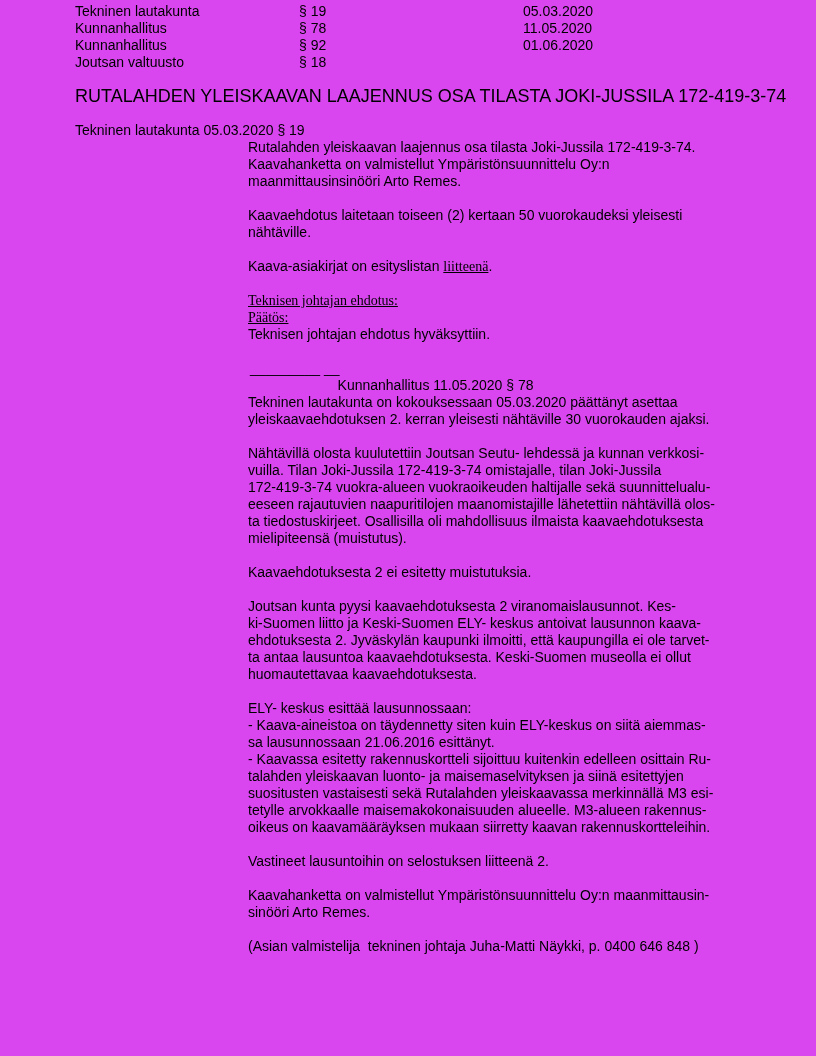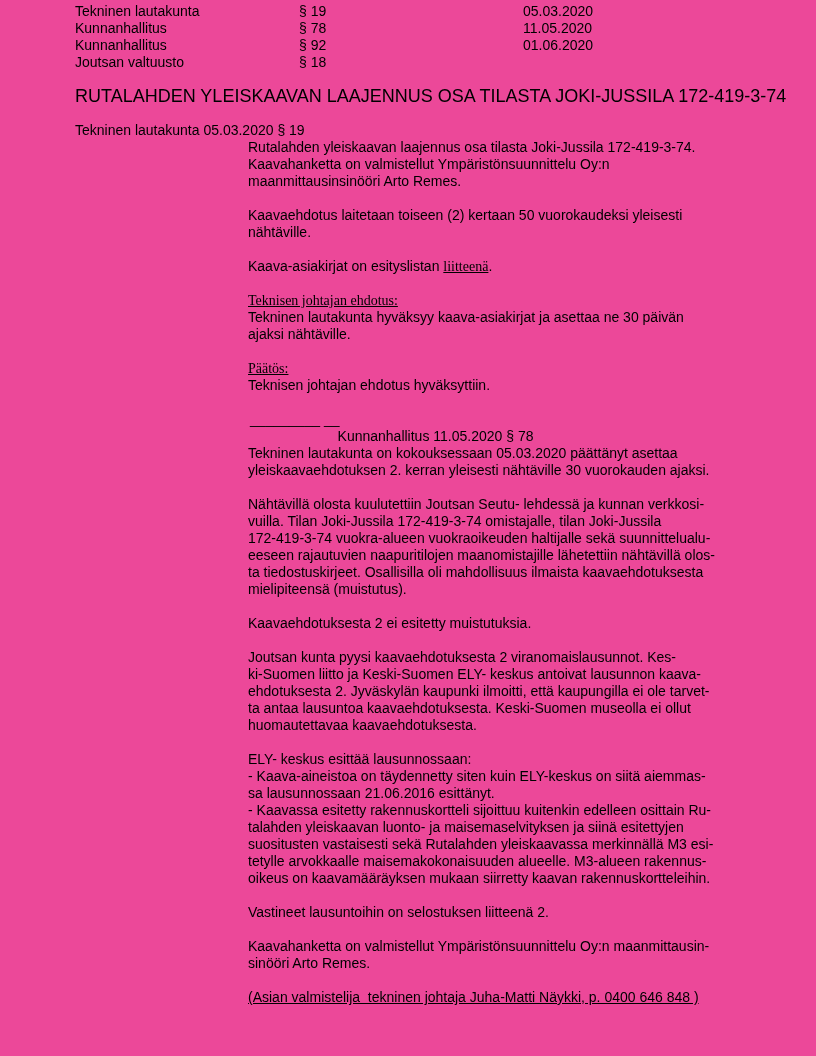--- a/index.html
+++ b/index.html
@@ -1,20 +1,20 @@
 <!DOCTYPE html>
 <html lang="fi"><head>
 <meta charset="utf-8">
 <style>
   html, body { margin: 0; padding: 0; background: #ffffff; }
   .page {
     position: relative;
     width: 816px;
     height: 1056px;
-    background: #ec4899;
+    background: #d946ef;
     color: #000000;
     font-family: "Liberation Sans", "DejaVu Sans", sans-serif;
     font-size: 14px;
     line-height: 17px;
     box-sizing: border-box;
     padding: 3px 20px 0 75px;
     overflow: hidden;
   }
   .header-table {
     display: grid;
@@ -32,21 +32,21 @@
     white-space: nowrap;
   }
   .section-body {
     margin-left: 173px;
   }
   .section-body p {
     margin: 0 0 17px 0;
     white-space: pre-wrap;
   }
   .section-body p.m0 { margin-bottom: 0; }
-  .section-body p.last { margin-bottom: 12px; text-decoration: underline; }
+  .section-body p.last { margin-bottom: 12px; }
   .u { text-decoration: underline; font-family: Liberation Serif, serif; }
   .divider-line {
     margin-left: 175px;
     white-space: pre;
     line-height: 17px;
   }
   .sec2-heading { margin-top: 0; text-align: center; }
 </style>
 </head>
 <body>
@@ -75,22 +75,20 @@
   <div>
     <div class="section-heading">Tekninen lautakunta 05.03.2020 § 19</div>
     <div class="section-body">
       <p>Rutalahden yleiskaavan laajennus osa tilasta Joki-Jussila 172-419-3-74.
 Kaavahanketta on valmistellut Ympäristönsuunnittelu Oy:n
 maanmittausinsinööri Arto Remes.</p>
       <p>Kaavaehdotus laitetaan toiseen (2) kertaan 50 vuorokaudeksi yleisesti
 nähtäville.</p>
       <p><span>Kaava-asiakirjat on esityslistan </span><span class="u">liitteenä</span><span>.</span></p>
       <p class="m0"><span class="u">Teknisen johtajan ehdotus:</span></p>
-      <p>Tekninen lautakunta hyväksyy kaava-asiakirjat ja asettaa ne 30 päivän
-ajaksi nähtäville.</p>
       <p class="m0"><span class="u">Päätös:</span></p>
       <p>Teknisen johtajan ehdotus hyväksyttiin.</p>
     </div>
   </div>
 
   <div class="divider-line">_________ __</div>
 
   <div>
     <div class="section-heading sec2-heading">Kunnanhallitus 11.05.2020 § 78</div>
     <div class="section-body">

